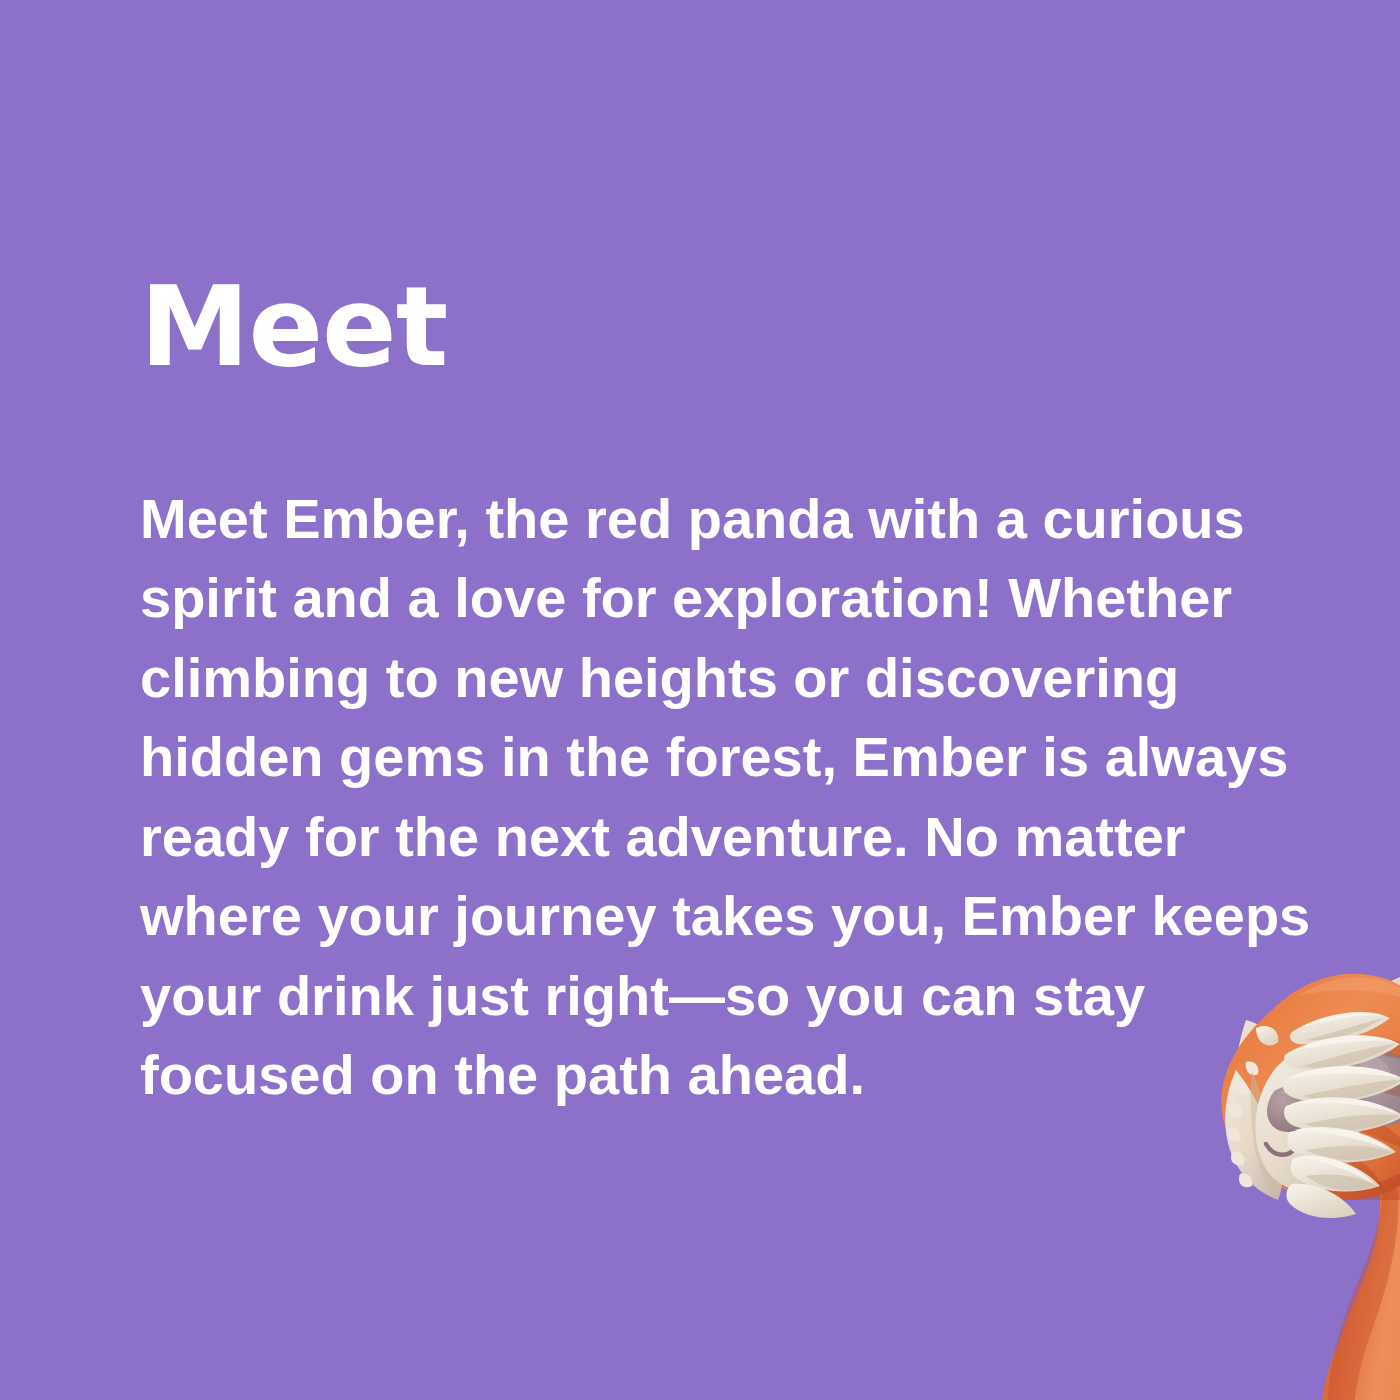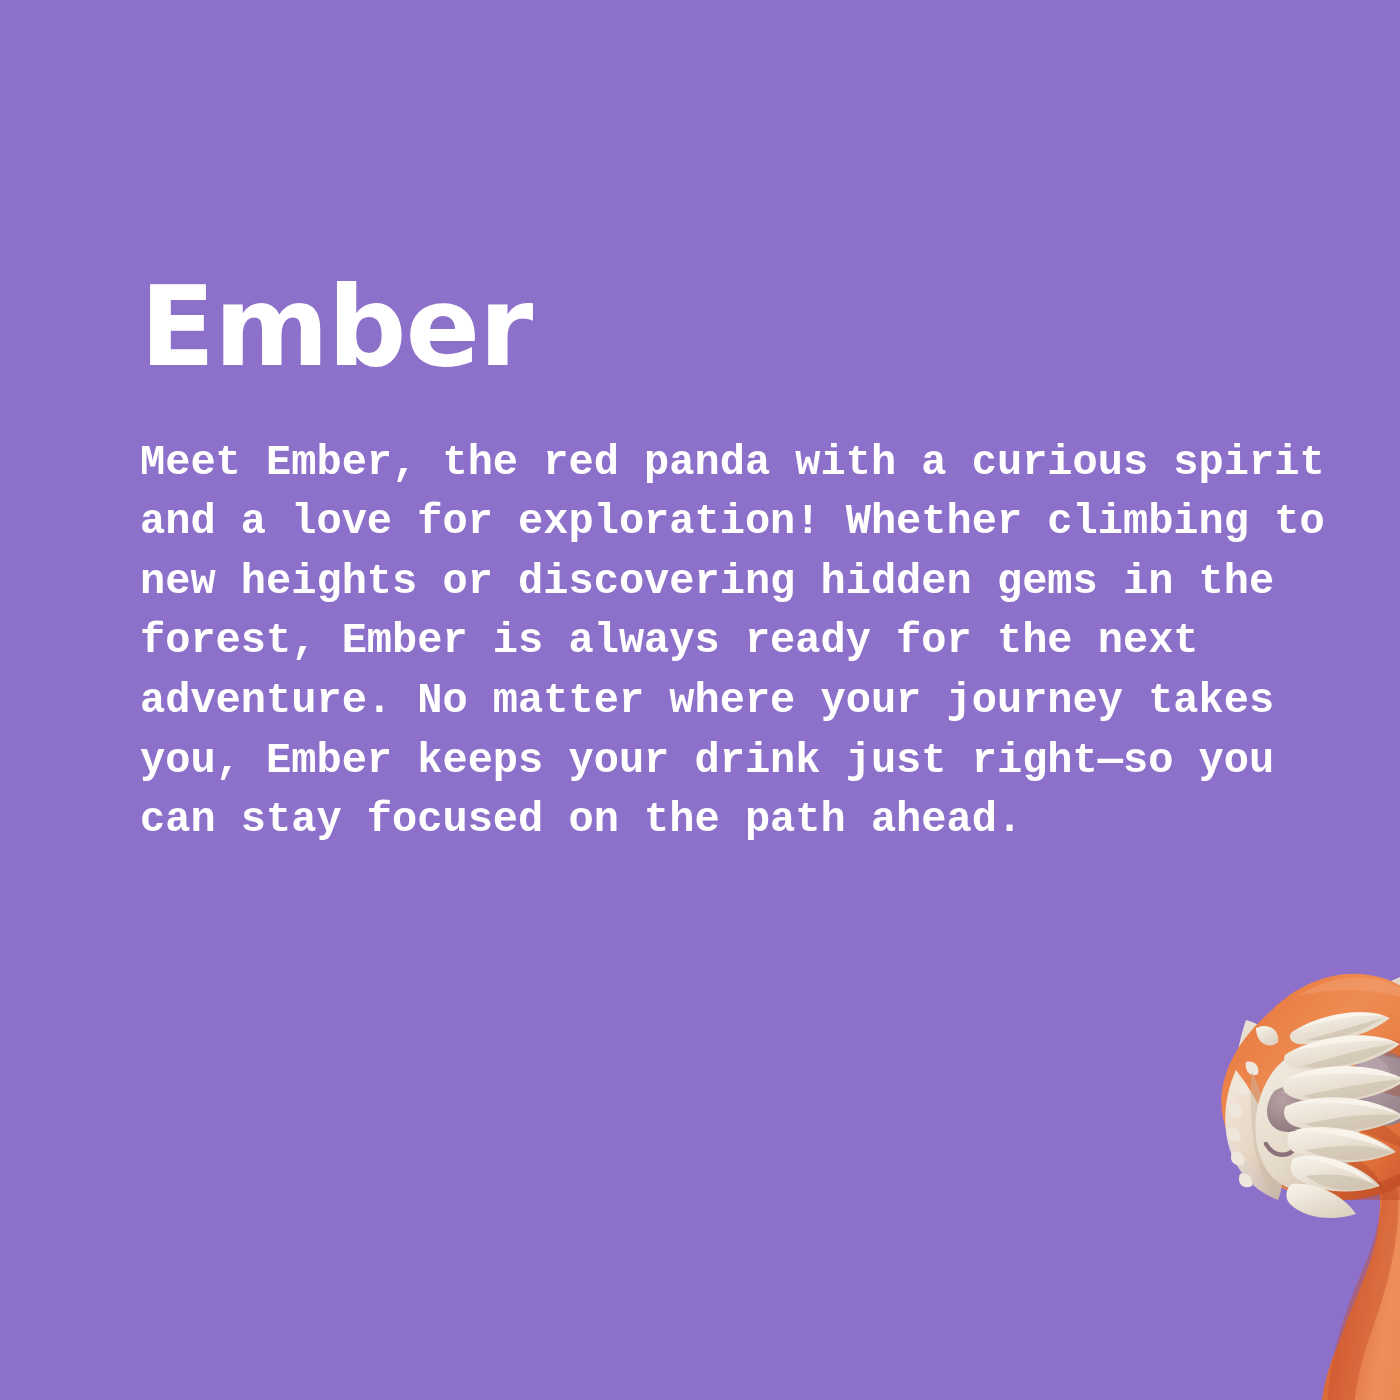--- a/index.html
+++ b/index.html
@@ -46,25 +46,25 @@
     font-family:"DejaVu Sans", sans-serif;
     font-size:47px;
     font-weight:bold;
     line-height:1.1;
     margin-top:14px;
     letter-spacing:-0.5px;
   }
 
   #body-copy {
     color:#FFFFFF;
-    font-family:Liberation Mono, monospace;
-    font-size:42px;
+    font-family:Liberation Sans, sans-serif;
+    font-size:56px;
     font-weight:bold;
     line-height:1.42;
-    margin-top:54px;
+    margin-top:99px;
     width:1185px;
     letter-spacing:0px;
   }
 
   
   #character {
     position:absolute;
     left:1040px;
     top:900px;
     width:400px;
@@ -72,21 +72,21 @@
     pointer-events:none;
   }
   #character svg { display:block; width:100%; height:100%; }
 </style>
 </head>
 <body style="background: rgb(140, 112, 202);">
 
 <div id="card" style="background: rgb(140, 112, 202);">
 
   <div id="text-block">
-    <h1 id="title">Ember</h1>
+    <h1 id="title">Meet</h1>
 
 
     <p id="body-copy">Meet Ember, the red panda with a curious spirit and a love for exploration! Whether climbing to new heights or discovering hidden gems in the forest, Ember is always ready for the next adventure. No matter where your journey takes you, Ember keeps your drink just right—so you can stay focused on the path ahead.</p>
   </div>
 
   <div id="character">
     <svg viewBox="0 0 400 520" xmlns="http://www.w3.org/2000/svg">
       <defs>
         <linearGradient id="gBody" x1="0.12" y1="0" x2="1" y2="0.35">
           <stop offset="0" stop-color="#C8502B"></stop>

